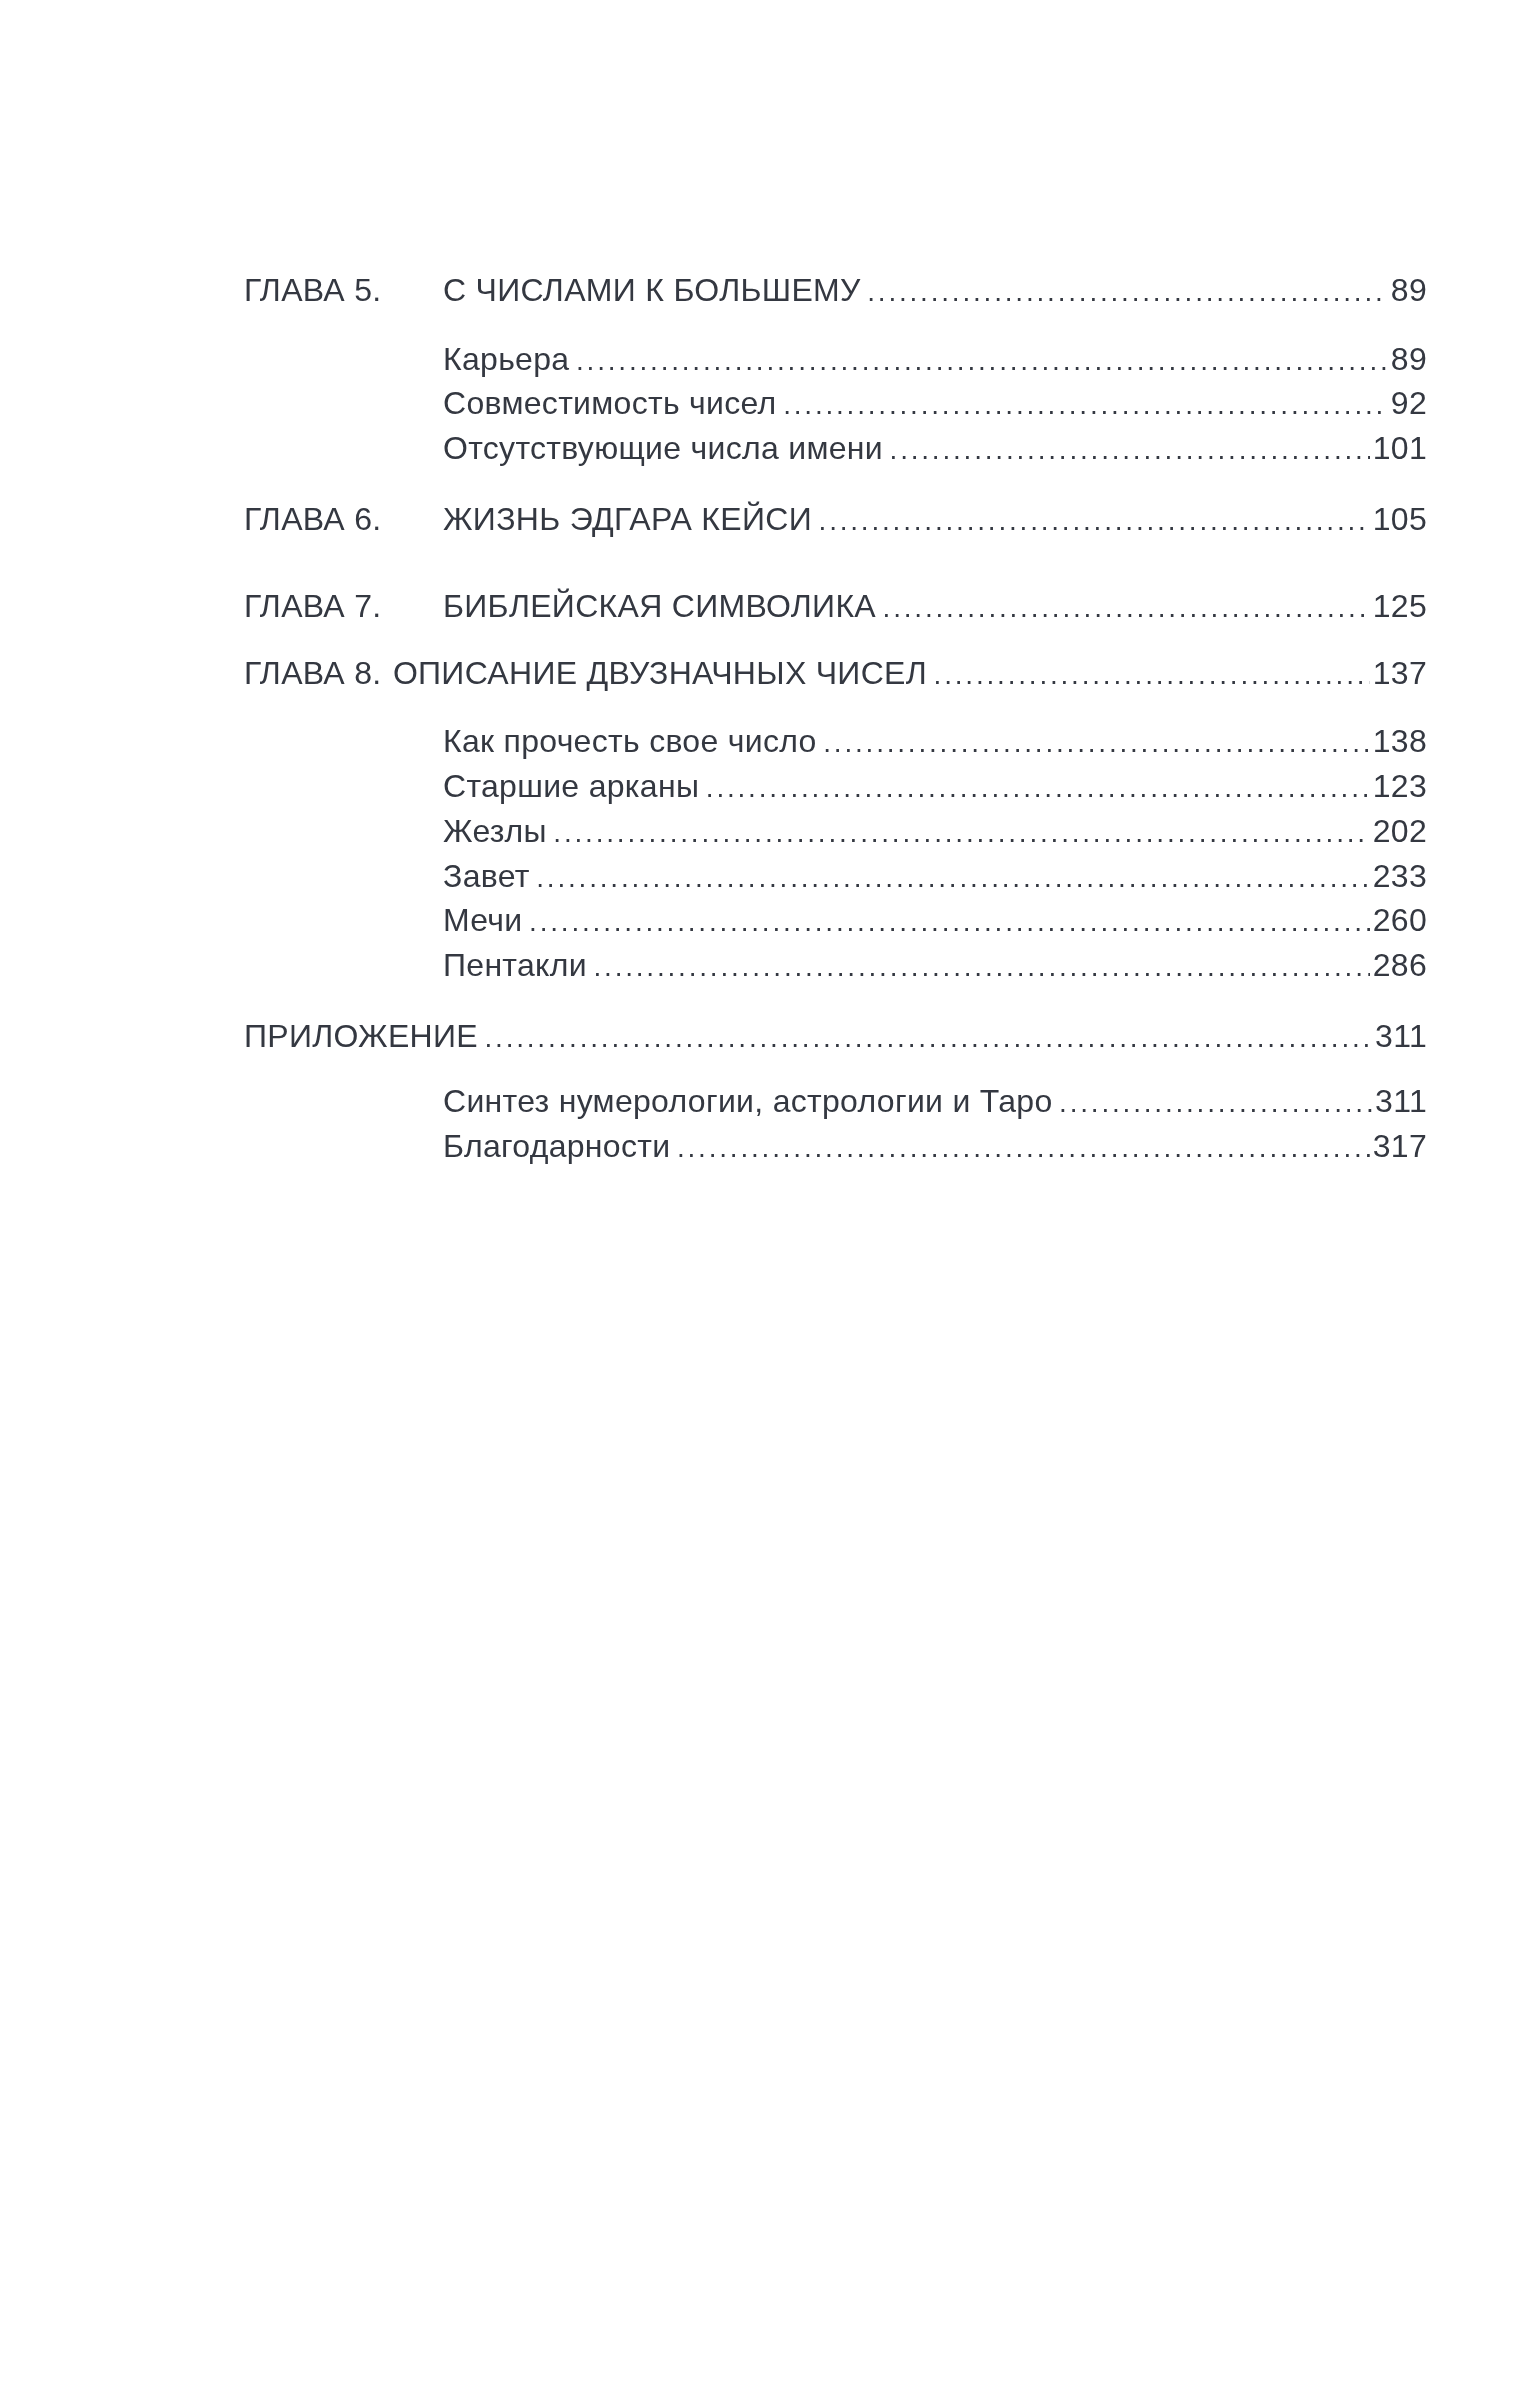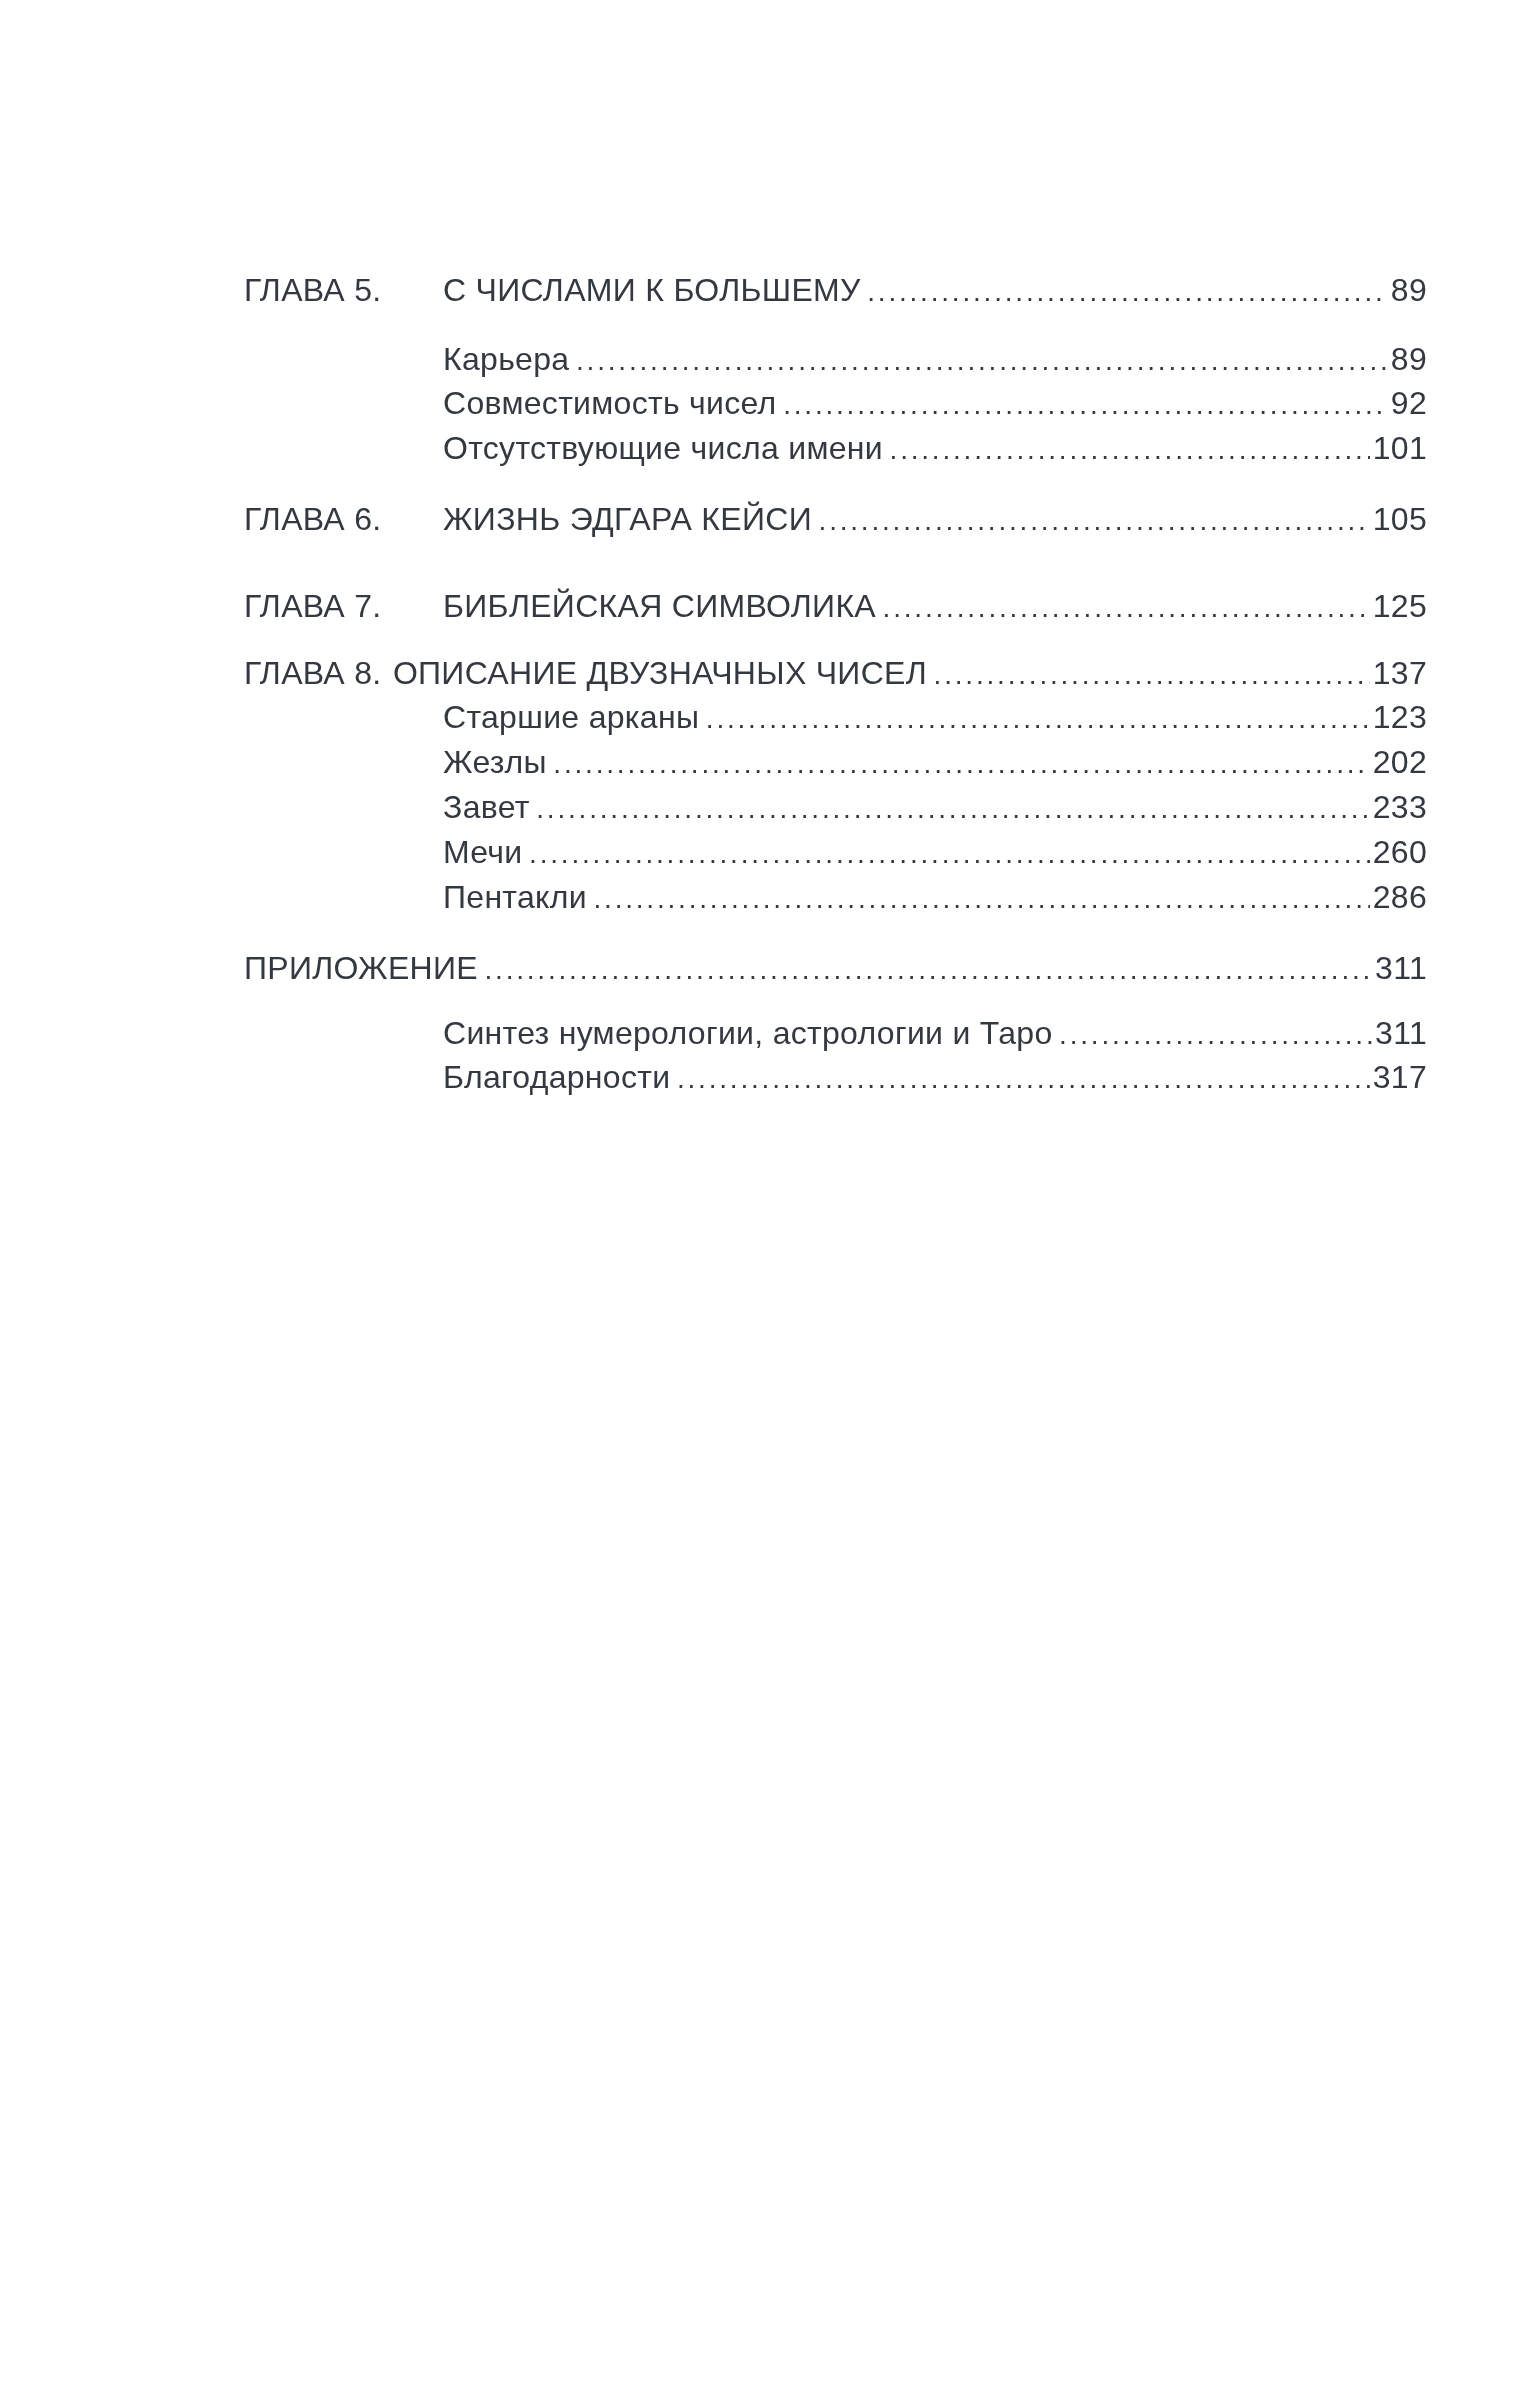--- a/index.html
+++ b/index.html
@@ -115,20 +115,25 @@
     </div>
 
 
     <div class="row chapter inline mt26">
       <span class="chap-label">ГЛАВА 8.</span>
       <span class="title">ОПИСАНИЕ ДВУЗНАЧНЫХ ЧИСЕЛ</span>
       <span class="dots"></span>
       <span class="pagenum">137</span>
     </div>
 
+    <div class="row sub mt28">
+      <span class="title">Как прочесть свое число</span>
+      <span class="dots"></span>
+      <span class="pagenum">138</span>
+    </div>
 
     <div class="row sub mt3">
       <span class="title">Старшие арканы</span>
       <span class="dots"></span>
       <span class="pagenum">123</span>
     </div>
 
     <div class="row sub mt3">
       <span class="title">Жезлы</span>
       <span class="dots"></span>

